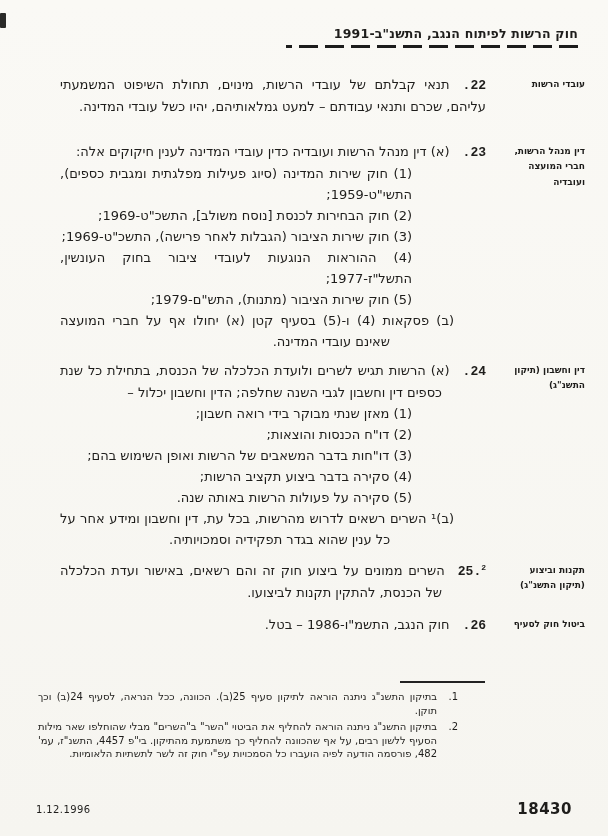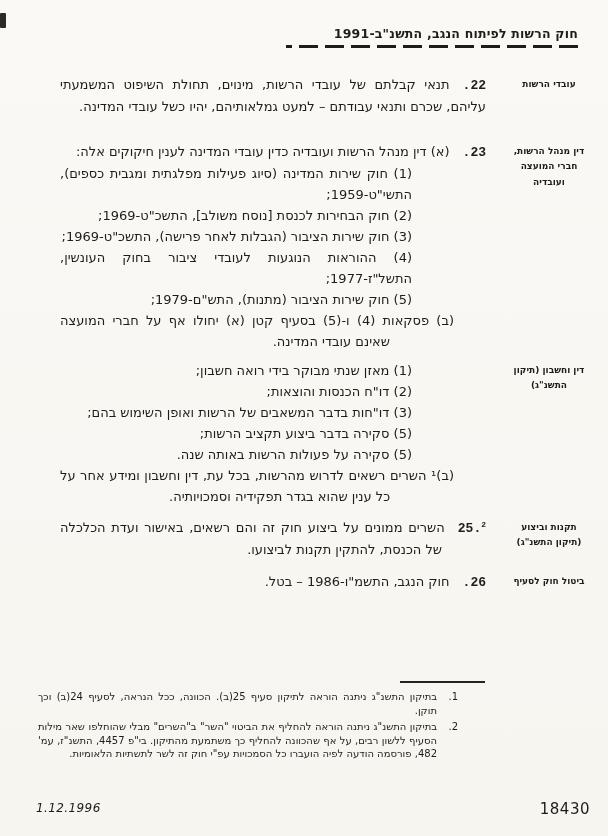--- a/index.html
+++ b/index.html
@@ -12,42 +12,42 @@
   .smudge { position:absolute; left:0; top:13px; width:6px; height:15px; background:#2a2a28; border-radius:1px; }
 
   .header { position:absolute; top:26px; right:30px; width:300px; text-align:right; }
   .header-title { font-size:12.5px; font-weight:bold; letter-spacing:.2px; white-space:nowrap; }
   .header-rule { margin-top:4px; height:2.5px; width:292px;
     background:repeating-linear-gradient(to left,#1c1c1c 0 19px, transparent 19px 26px); }
 
   .content { position:absolute; top:74px; right:23px; left:60px; }
   .sect { display:flex; gap:14px; align-items:flex-start; }
   .note { flex:0 0 85px; padding-left:13px; box-sizing:border-box;
-    font-size:9px; font-weight:bold; line-height:1.7; text-align:center; padding-top:3px; }
+    font-size:9px; font-weight:bold; line-height:1.7; text-align:right; padding-top:3px; }
   .body { flex:1 1 auto; font-size:13px; line-height:21px; text-align:justify; }
   .body p { margin:0; }
   .secnum { font-weight:bold; margin-left:13px; white-space:nowrap;font-family:Liberation Mono, monospace; }
   .fnmark { font-size:8px; line-height:0; }
   .p-hang  { padding-right:44px; text-indent:-44px; }
   .p-item  { padding-right:74px; }
   .p-subb  { padding-right:96px; text-indent:-64px; }
   .sect-22 { margin-bottom:24px; }
   .sect-23 { margin-bottom:8px;  }
   .sect-24 { margin-bottom:10px; }
   .sect-25 { margin-bottom:11px; }
 
   .fn-rule { position:absolute; top:681px; right:123px; width:85px; height:2px; background:#222; }
   .footnotes { position:absolute; top:690px; right:150px; left:38px;
     font-size:10px; line-height:13.5px; text-align:justify; }
   .fn { display:flex; gap:9px; margin-bottom:3px; }
   .fn-num { flex:0 0 12px; }
   .fn-text { flex:1 1 auto; }
 
-  .footer-date { position:absolute; left:36px; bottom:21px; font-size:12px; direction:ltr; letter-spacing:.4px;font-style:italic; }
-  .page-num  { position:absolute; right:18px; bottom:18px; font-size:15px; font-weight:normal; direction:ltr; letter-spacing:.5px; }
+  .footer-date { position:absolute; left:36px; bottom:21px; font-size:10px; direction:ltr; letter-spacing:.4px; }
+  .page-num  { position:absolute; right:36px; bottom:18px; font-size:15px; font-weight:bold; direction:ltr; letter-spacing:.5px; }
 </style>
 </head>
 <body>
 
 <div class="page">
   <div class="smudge"></div>
 
   <div class="header">
     <div class="header-title">חוק הרשות לפיתוח הנגב, התשנ"ב-1991</div>
     <div class="header-rule"></div>
@@ -71,24 +71,25 @@
         <p class="p-item">(3) חוק שירות הציבור (הגבלות לאחר פרישה), התשכ"ט-1969;</p>
         <p class="p-item">(4) ההוראות הנוגעות לעובדי ציבור בחוק העונשין, התשל"ז-1977;</p>
         <p class="p-item">(5) חוק שירות הציבור (מתנות), התש"ם-1979;</p>
         <p class="p-subb">(ב) פסקאות (4) ו-(5) בסעיף קטן (א) יחולו אף על חברי המועצה שאינם עובדי המדינה.</p>
       </div>
     </div>
 
     <div class="sect sect-24">
       <div class="note">דין וחשבון (תיקון התשנ"ג)</div>
       <div class="body">
+        <p class="p-hang"><span class="secnum">24.</span><span>(א) הרשות תגיש לשרים ולועדת הכלכלה של הכנסת, בתחילת כל שנת כספים דין וחשבון לגבי השנה שחלפה; הדין וחשבון יכלול –</span></p>
         <p class="p-item">(1) מאזן שנתי מבוקר בידי רואה חשבון;</p>
         <p class="p-item">(2) דו"ח הכנסות והוצאות;</p>
         <p class="p-item">(3) דו"חות בדבר המשאבים של הרשות ואופן השימוש בהם;</p>
-        <p class="p-item">(5) סקירה בדבר ביצוע תקציב הרשות;</p>
+        <p class="p-item">(4) סקירה בדבר ביצוע תקציב הרשות;</p>
         <p class="p-item">(5) סקירה על פעולות הרשות באותה שנה.</p>
         <p class="p-subb">(ב)¹ השרים רשאים לדרוש מהרשות, בכל עת, דין וחשבון ומידע אחר על כל ענין שהוא בגדר תפקידיה וסמכויותיה.</p>
       </div>
     </div>
 
     <div class="sect sect-25">
       <div class="note">תקנות וביצוע (תיקון התשנ"ג)</div>
       <div class="body">
         <p class="p-hang"><span class="secnum"><span>25.</span><sup class="fnmark">2</sup></span><span>השרים ממונים על ביצוע חוק זה והם רשאים, באישור ועדת הכלכלה של הכנסת, להתקין תקנות לביצועו.</span></p>
       </div>

